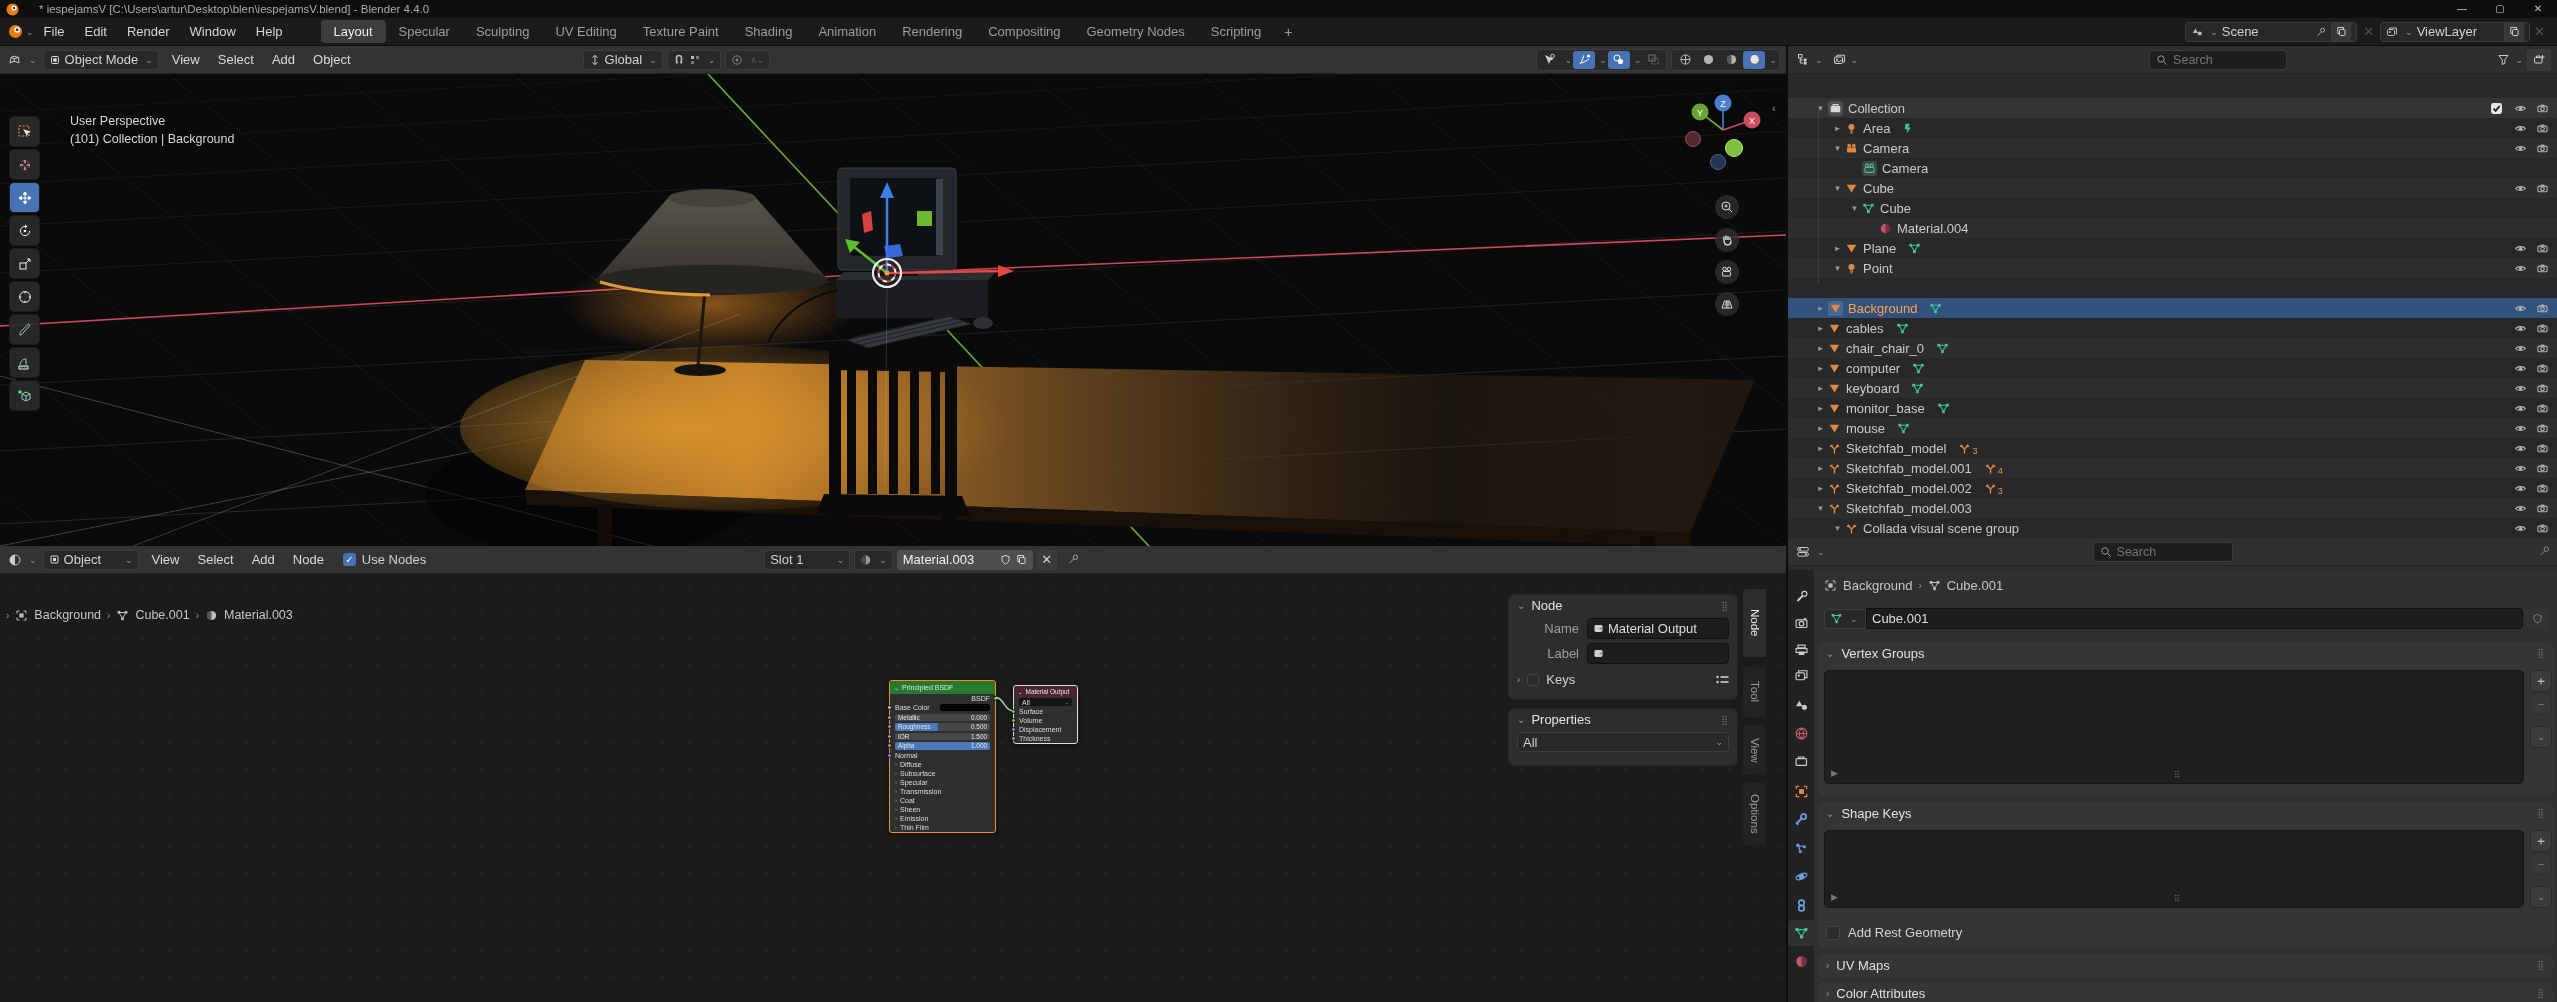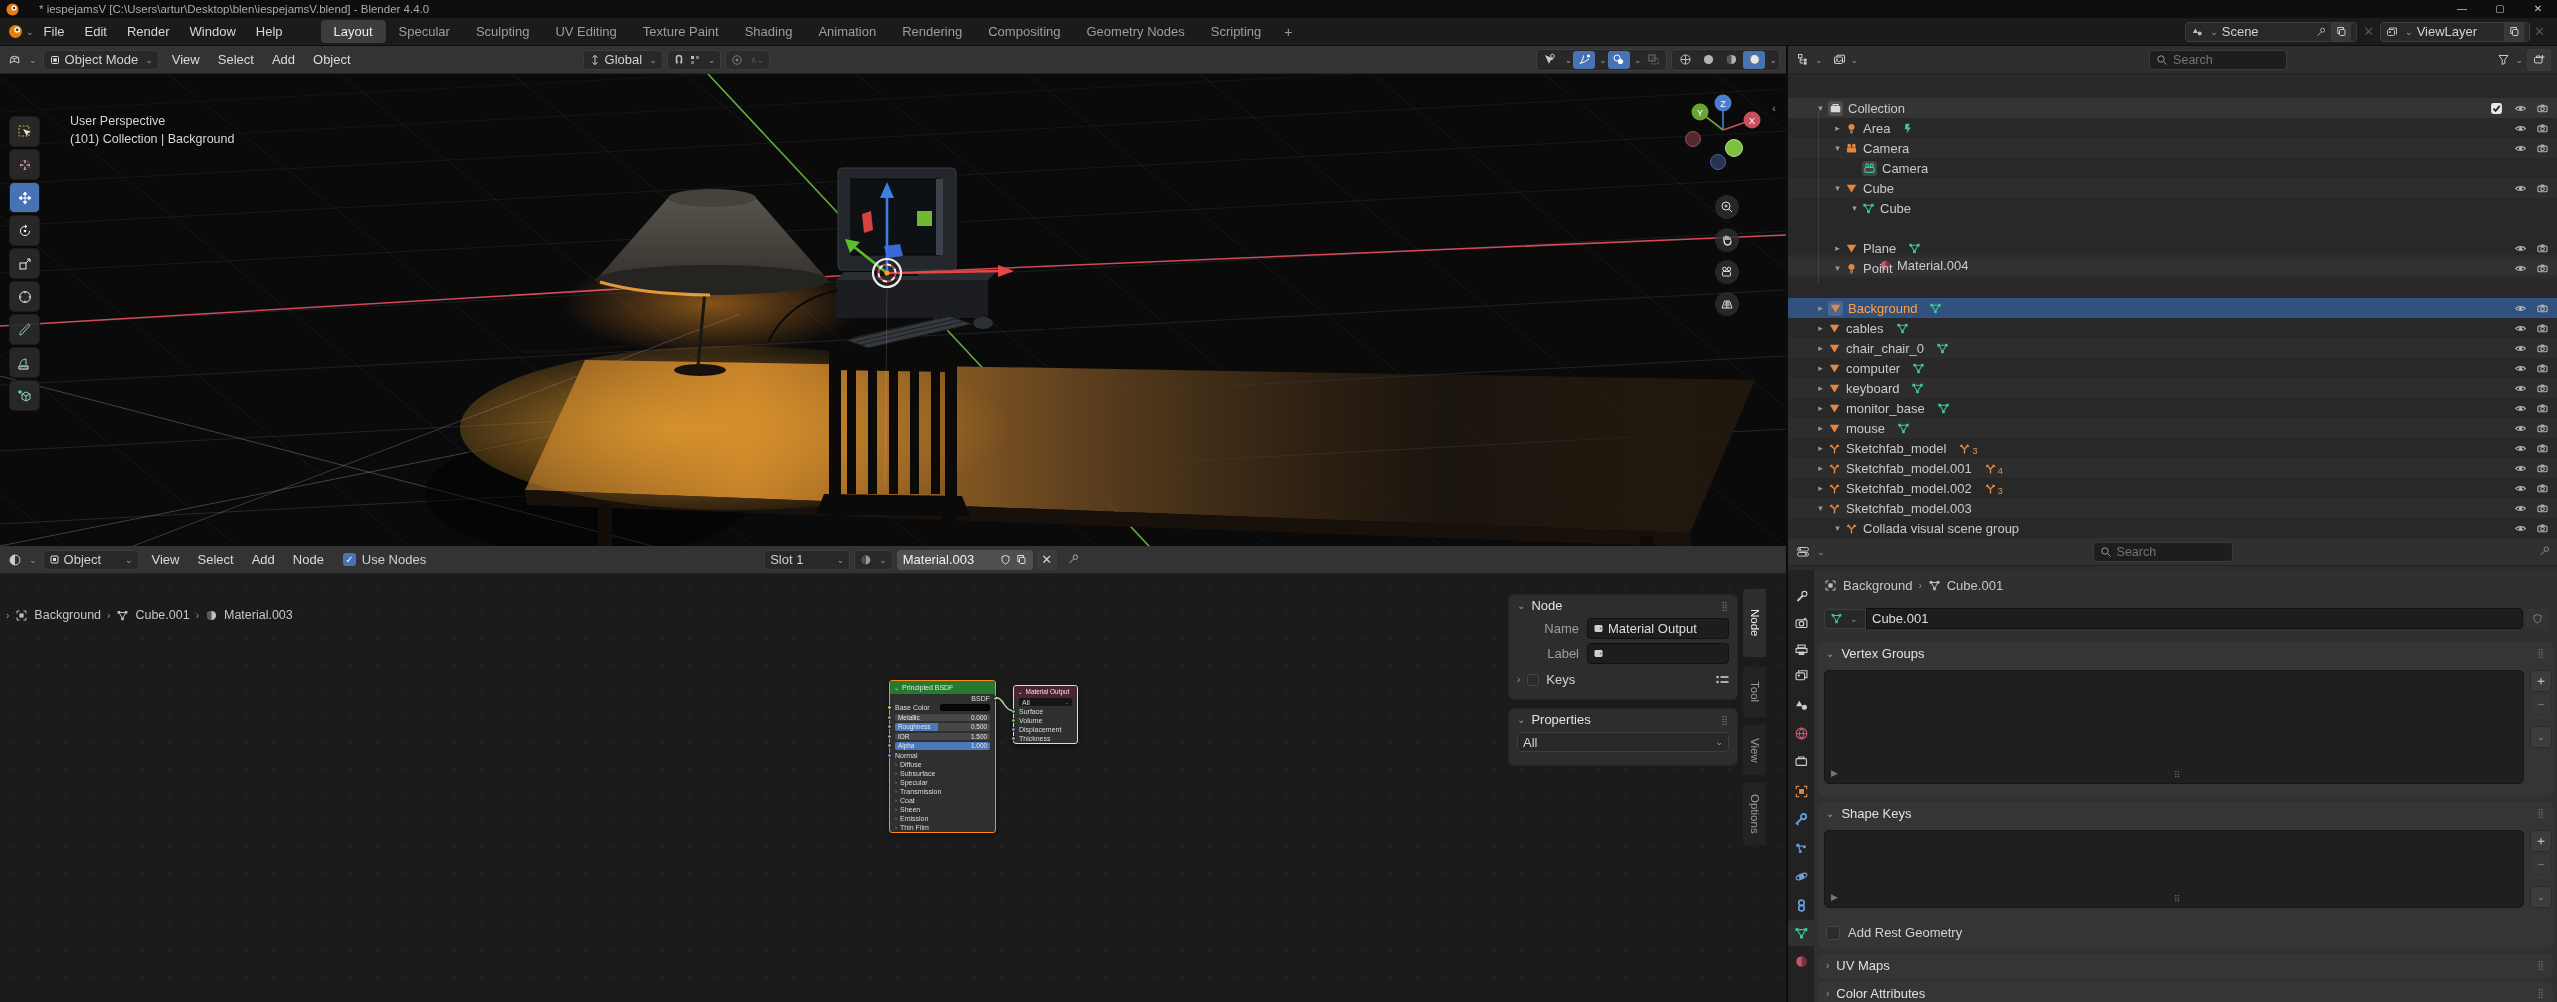--- a/index.html
+++ b/index.html
@@ -700,21 +700,21 @@
         <i class="ic">
           <svg width="13" height="13" viewBox="0 0 12 12">
             <path d="M2.6 3h6.8L6 8.8Z" stroke="#3fc49c" fill="none"></path>
             <rect x="1.2" y="1.7" width="2.5" height="2.5" fill="#3fc49c"></rect>
             <rect x="8.3" y="1.7" width="2.5" height="2.5" fill="#3fc49c"></rect>
             <rect x="4.7" y="7.8" width="2.5" height="2.5" fill="#3fc49c"></rect>
           </svg>
         </i>
         <span class="lbl">Cube</span>
       </div>
-      <div class="olrow alt" style="top: 140px; padding-left: 76px; margin-top: 37px;">
+      <div class="olrow alt" style="top: 140px; padding-left: 76px;">
         <span class="arrow"></span>
         <i class="ic">
           <svg width="13" height="13" viewBox="0 0 12 12">
             <circle cx="6" cy="6" r="4.4" fill="#c4566b"></circle>
             <path d="M6 1.6a4.4 4.4 0 0 1 0 8.8Z" fill="rgba(0,0,0,.42)"></path>
           </svg>
         </i>
         <span class="lbl">Material.004</span>
       </div>
       <div class="olrow" style="top: 160px; padding-left: 42px;">

